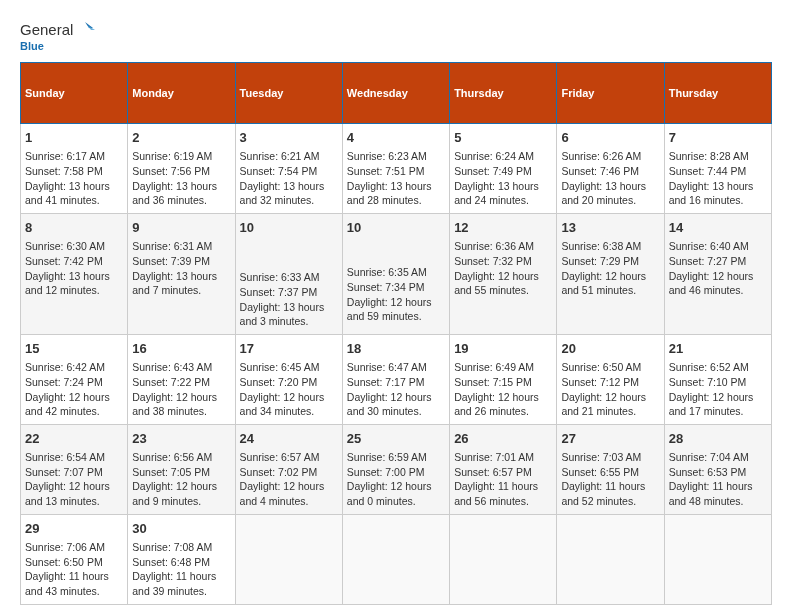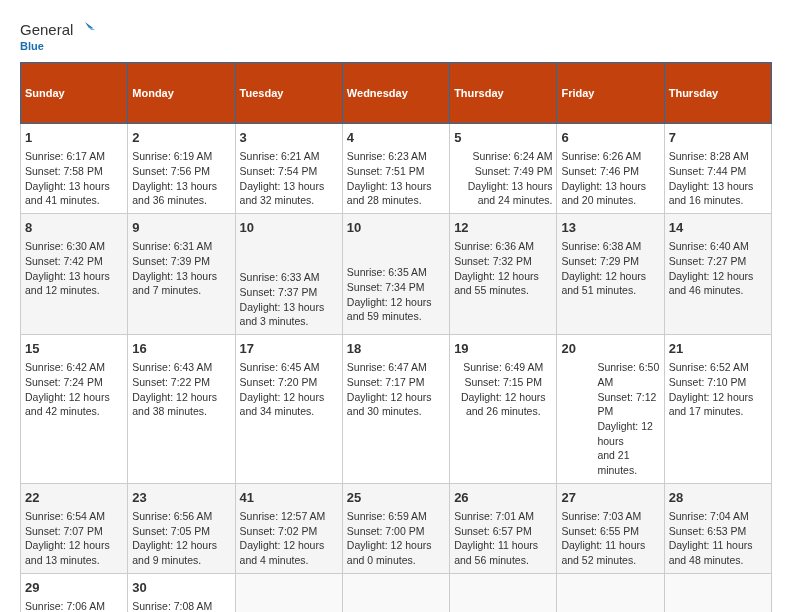--- a/index.html
+++ b/index.html
@@ -133,21 +133,21 @@
         </td>
         <td>
           <span class="day-num">4</span>
           <div class="day-info" style="white-space: pre-line;">Sunrise: 6:23 AM
 Sunset: 7:51 PM
 Daylight: 13 hours
 and 28 minutes.</div>
         </td>
         <td>
           <span class="day-num">5</span>
-          <div class="day-info" style="white-space: pre-line; text-align: right;">Sunrise: 6:24 AM
+          <div class="day-info" style="white-space: pre-line;">Sunrise: 6:24 AM
 Sunset: 7:49 PM
 Daylight: 13 hours
 and 24 minutes.</div>
         </td>
         <td>
           <span class="day-num">6</span>
           <div class="day-info" style="white-space: pre-line;">Sunrise: 6:26 AM
 Sunset: 7:46 PM
 Daylight: 13 hours
 and 20 minutes.</div>
@@ -235,28 +235,28 @@
         </td>
         <td>
           <span class="day-num">18</span>
           <div class="day-info" style="white-space: pre-line;">Sunrise: 6:47 AM
 Sunset: 7:17 PM
 Daylight: 12 hours
 and 30 minutes.</div>
         </td>
         <td>
           <span class="day-num">19</span>
-          <div class="day-info" style="white-space: pre-line; text-align: center;">Sunrise: 6:49 AM
+          <div class="day-info" style="white-space: pre-line;">Sunrise: 6:49 AM
 Sunset: 7:15 PM
 Daylight: 12 hours
 and 26 minutes.</div>
         </td>
         <td>
           <span class="day-num">20</span>
-          <div class="day-info" style="white-space: pre-line; margin-left: 36px;">Sunrise: 6:50 AM
+          <div class="day-info" style="white-space: pre-line;">Sunrise: 6:50 AM
 Sunset: 7:12 PM
 Daylight: 12 hours
 and 21 minutes.</div>
         </td>
         <td>
           <span class="day-num">21</span>
           <div class="day-info" style="white-space: pre-line;">Sunrise: 6:52 AM
 Sunset: 7:10 PM
 Daylight: 12 hours
 and 17 minutes.</div>
@@ -271,22 +271,22 @@
 and 13 minutes.</div>
         </td>
         <td>
           <span class="day-num">23</span>
           <div class="day-info" style="white-space: pre-line;">Sunrise: 6:56 AM
 Sunset: 7:05 PM
 Daylight: 12 hours
 and 9 minutes.</div>
         </td>
         <td>
-          <span class="day-num">41</span>
-          <div class="day-info" style="white-space: pre-line;">Sunrise: 12:57 AM
+          <span class="day-num">24</span>
+          <div class="day-info" style="white-space: pre-line;">Sunrise: 6:57 AM
 Sunset: 7:02 PM
 Daylight: 12 hours
 and 4 minutes.</div>
         </td>
         <td>
           <span class="day-num">25</span>
           <div class="day-info" style="white-space: pre-line;">Sunrise: 6:59 AM
 Sunset: 7:00 PM
 Daylight: 12 hours
 and 0 minutes.</div>

